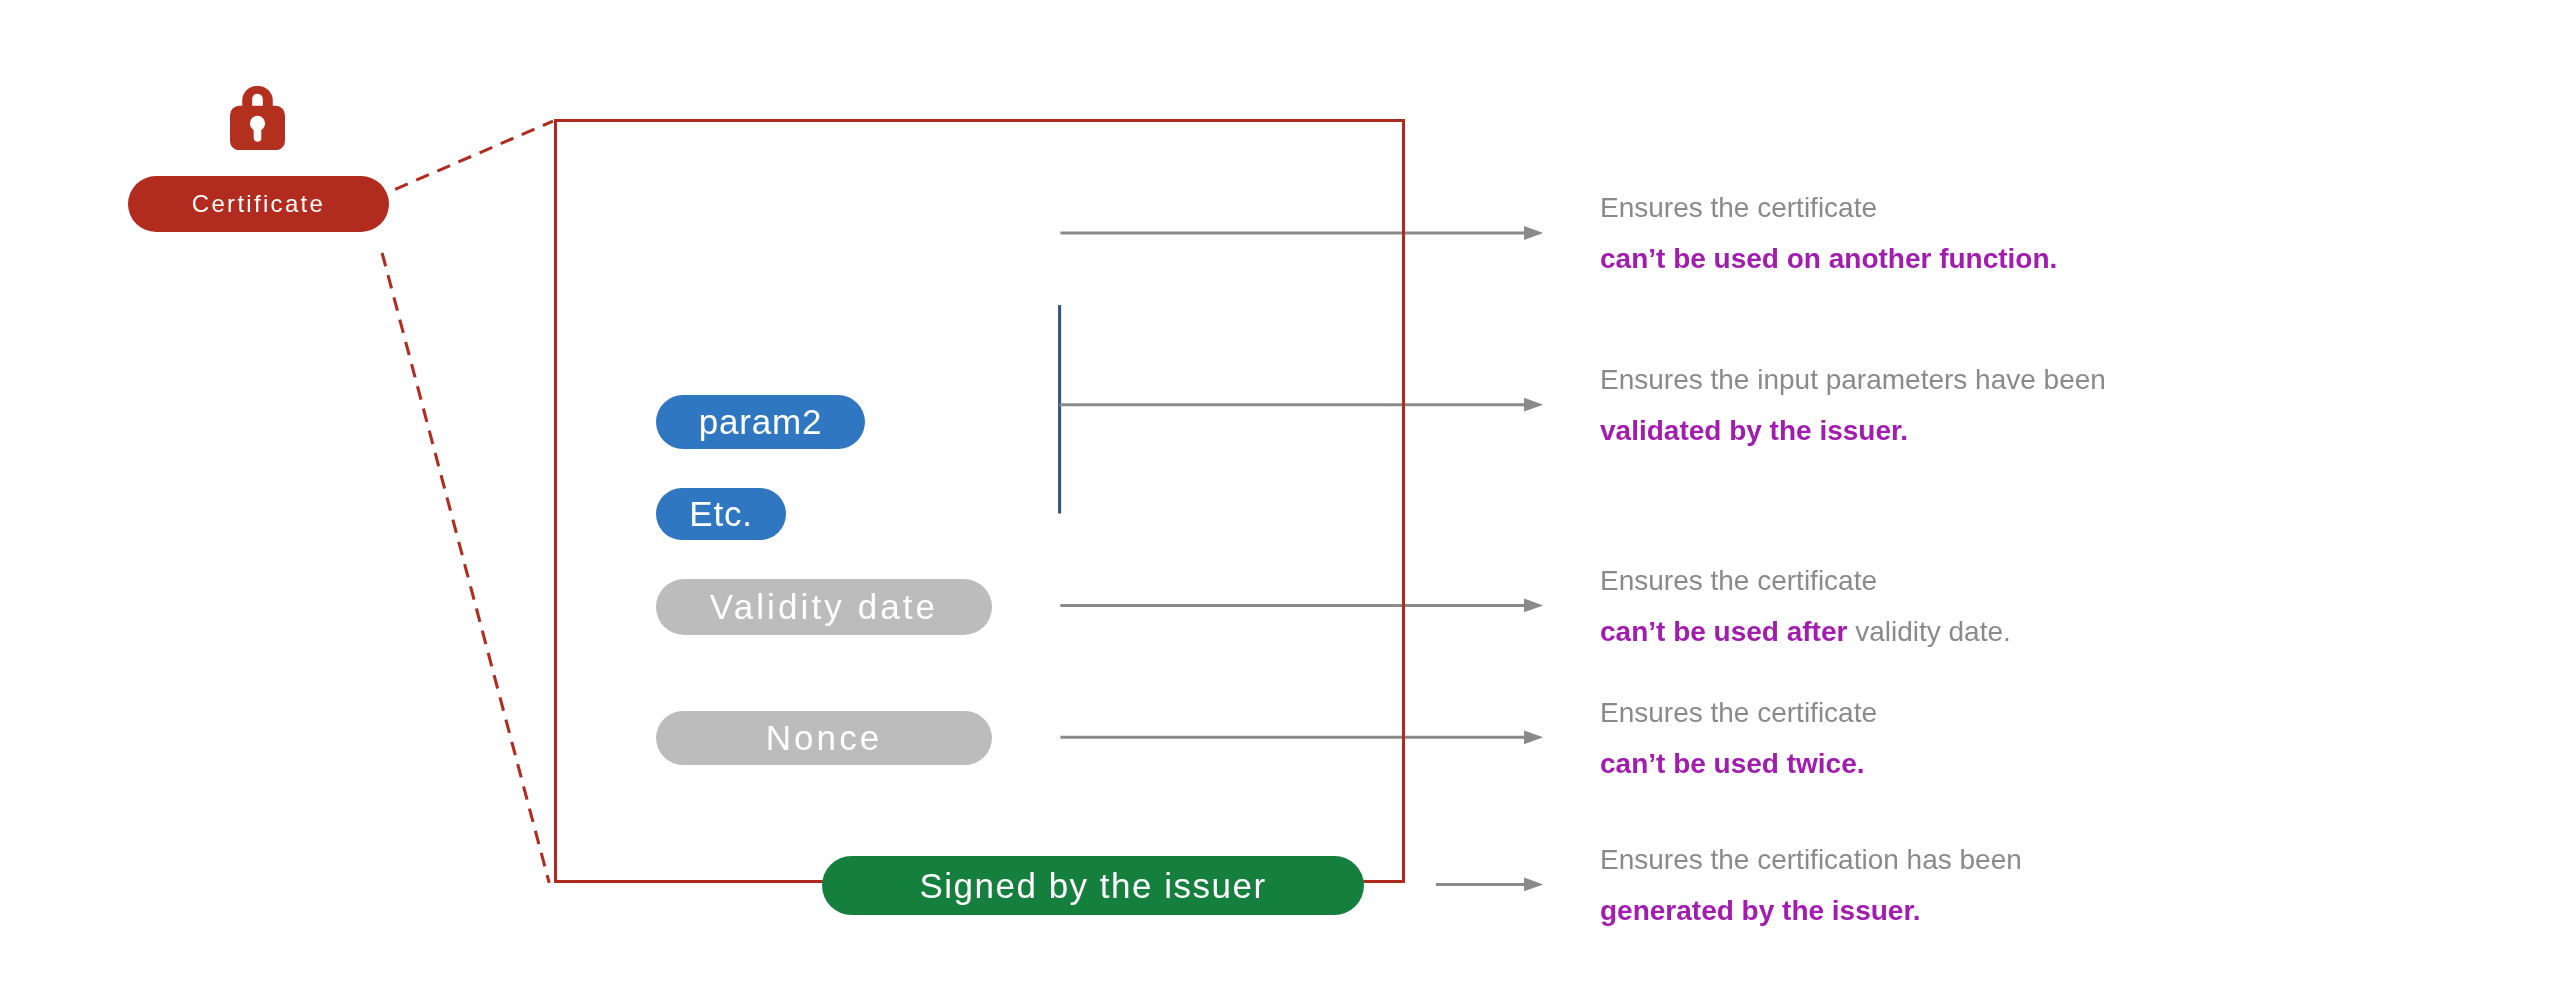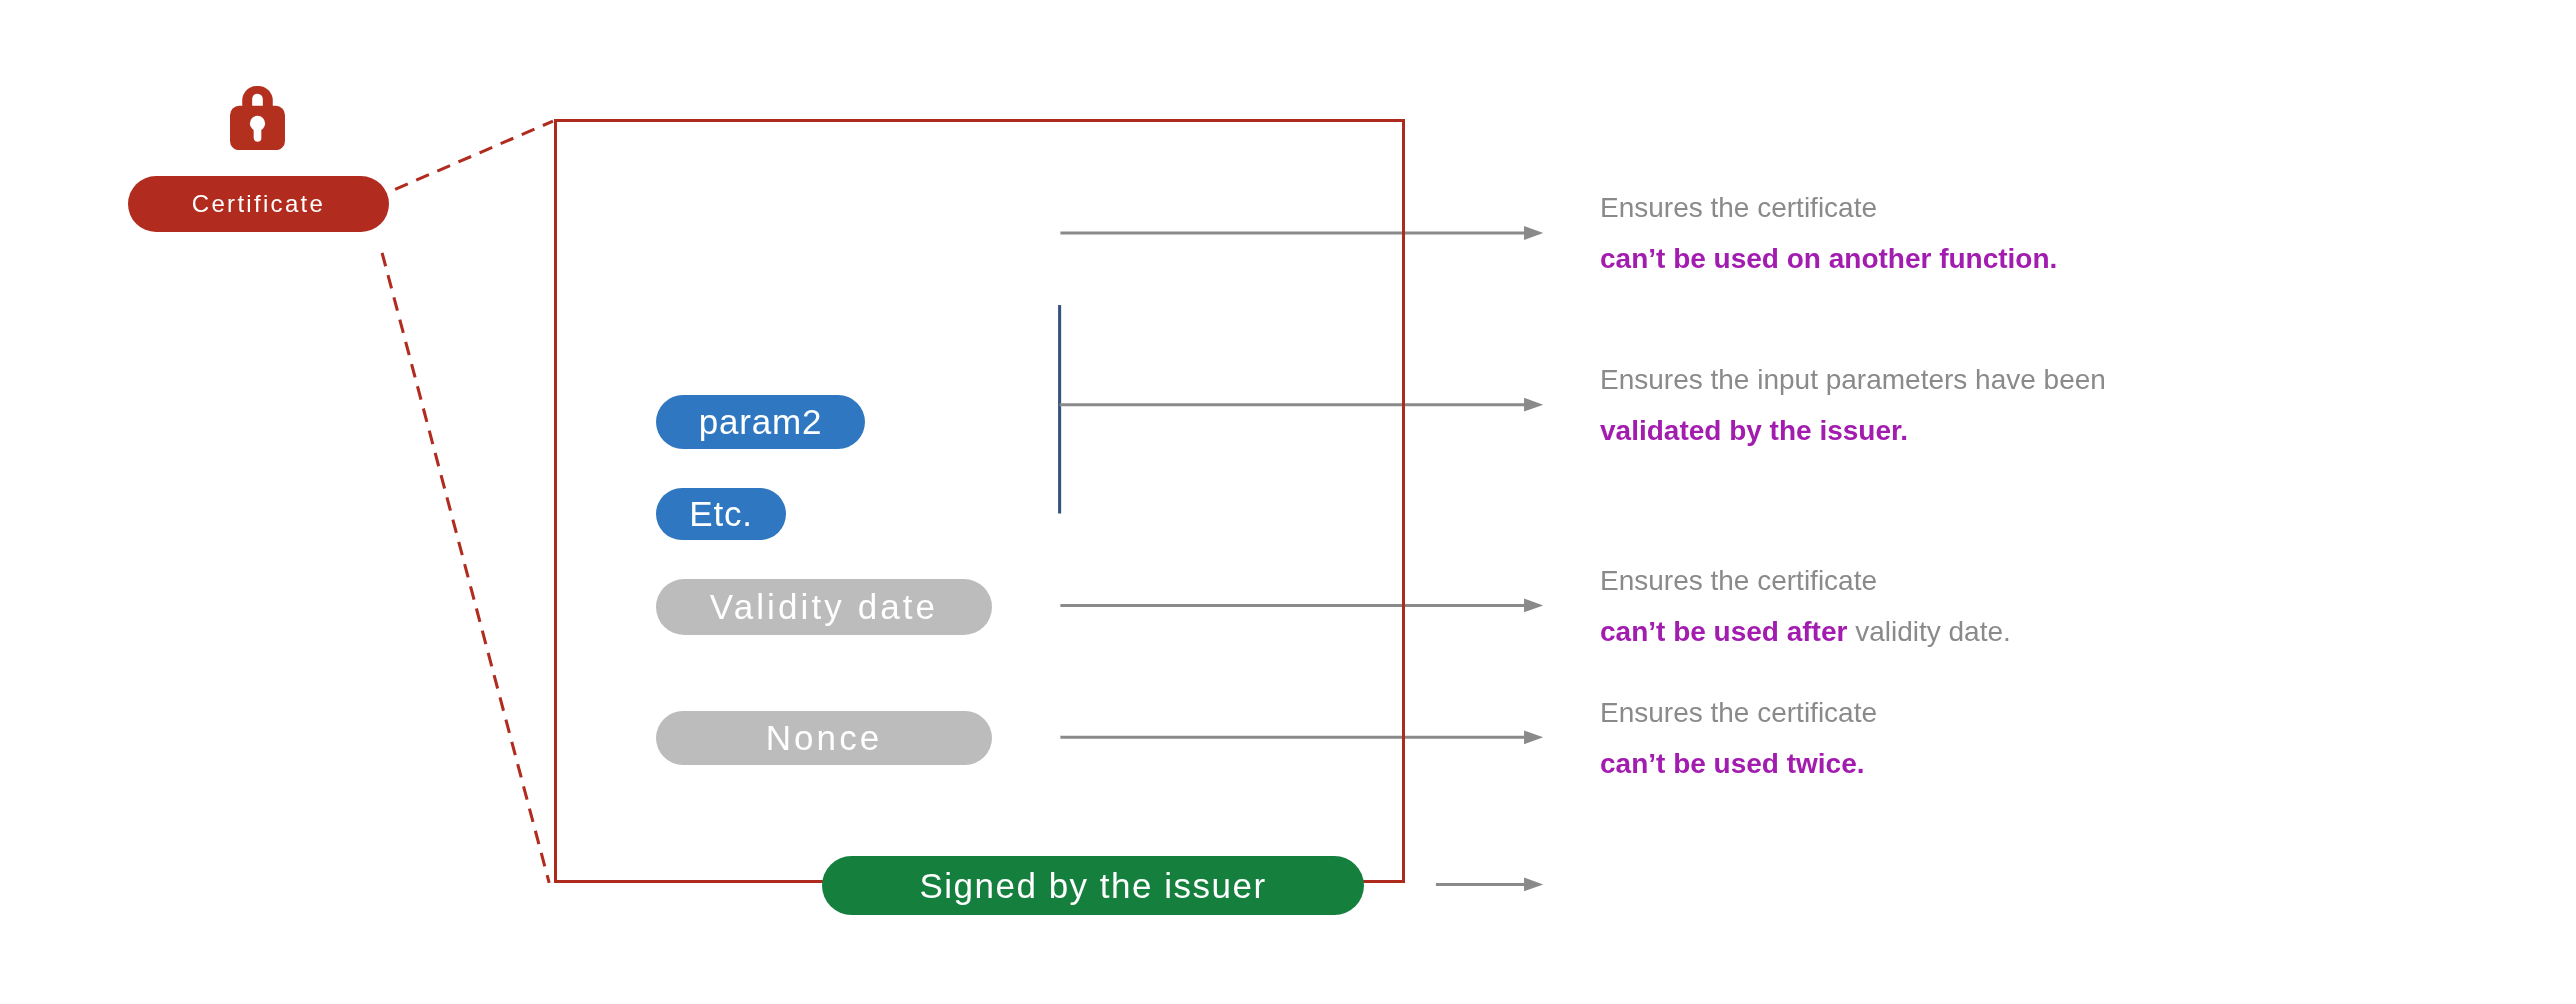--- a/index.html
+++ b/index.html
@@ -143,15 +143,19 @@
     <div><b>validated by the issuer.</b><span></span></div>
   </div>
   <div class="expl e3">
     <div>Ensures the certificate</div>
     <div><b>can’t be used after</b><span> validity date.</span></div>
   </div>
   <div class="expl e4">
     <div>Ensures the certificate</div>
     <div><b>can’t be used twice.</b><span></span></div>
   </div>
+  <div class="expl e5">
+    <div>Ensures the certification has been</div>
+    <div><b>generated by the issuer.</b><span></span></div>
+  </div>
 
 </div>
 
 
 </body></html>

